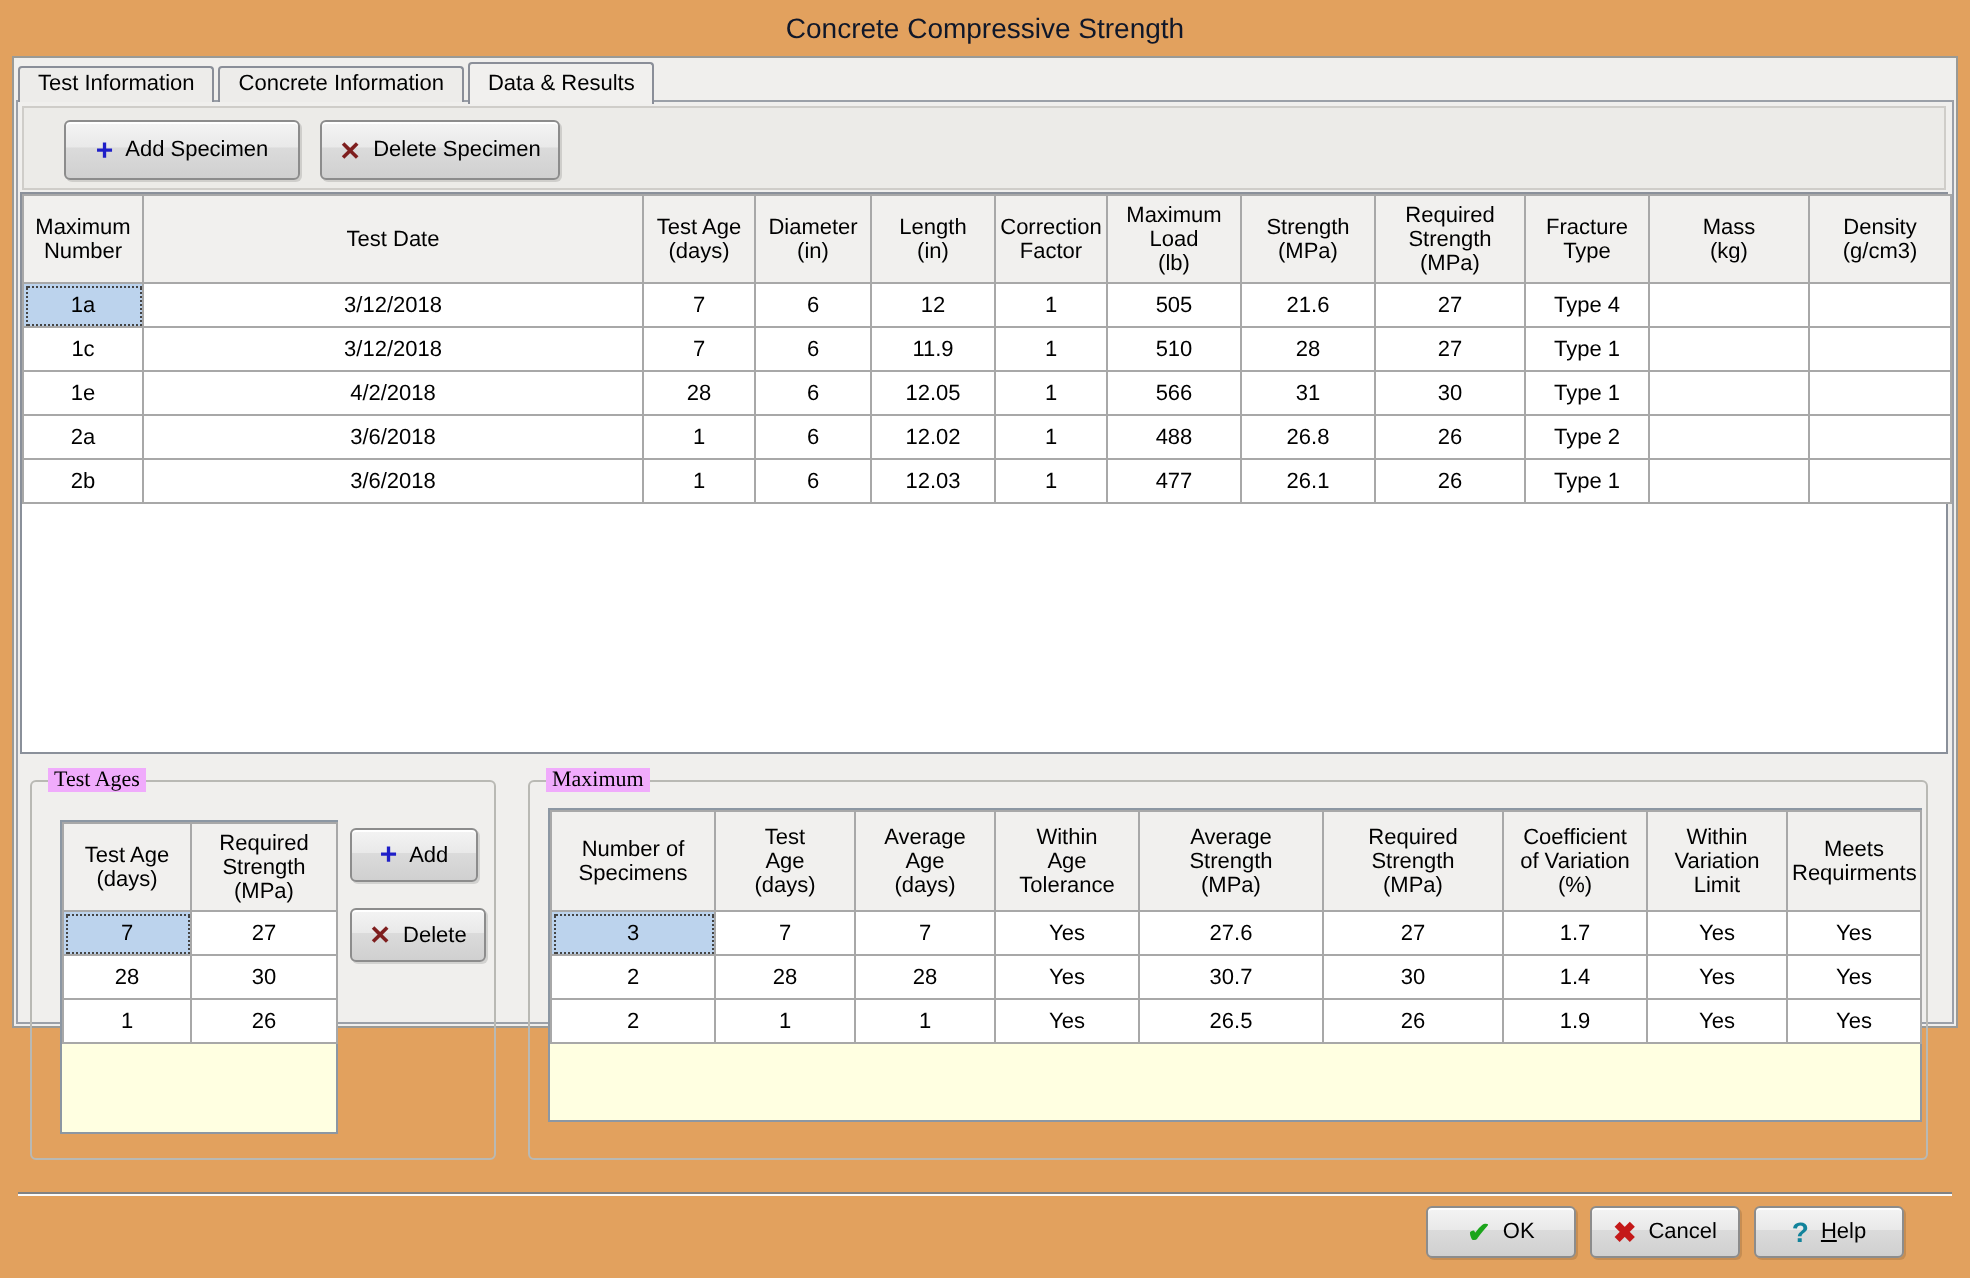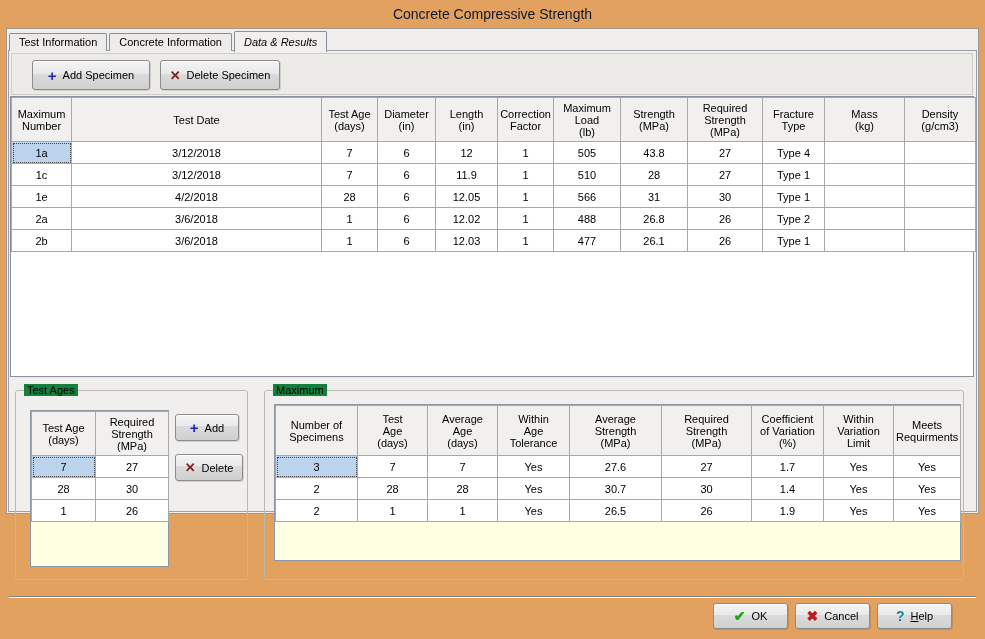--- a/index.html
+++ b/index.html
@@ -19,21 +19,21 @@
     background:#F0EFED; border:1px solid #9A9A96;
   }
   
   .tabbar { position:absolute; left:2px; top:2px; height:20px; display:flex; align-items:flex-end; z-index:3; }
   .tab {
     height:18px; line-height:17px; padding:0 9px; margin-right:2px;
     background:#EDECEA; border:1px solid #8A8E98; border-bottom:none;
     border-radius:2px 2px 0 0; cursor:default; white-space:nowrap;
   }
   .tab.active {
-    height:21px; line-height:20px; background:#F1F0EE; position:relative; top:1px; z-index:4;font-style:italic;
+    height:21px; line-height:20px; background:#F1F0EE; position:relative; top:1px; z-index:4;
   }
   .page {
     position:absolute; left:1px; right:1px; top:21px; bottom:1px;
     border:1px solid #9BA0A8; background:#F0EFED;
   }
   
   .toolbar {
     position:absolute; left:2px; top:2px; right:3px; height:42px;
     background:#ECEBE8; border:1px solid #CFCDC9;
   }
@@ -67,21 +67,21 @@
   .grid-wrap {
     position:absolute; background:#FFFFFF; border:1px solid #8A909A;
   }
   #specimen-wrap { left:1px; top:45px; width:964px; height:281px; }
   #specimen-wrap th { height:44px; }
   
   .groupbox {
     position:absolute; border:1px solid #B9B9B4; border-radius:3px;
   }
   .group-label {
-    position:absolute; top:-7px; left:8px; background:#15803d; padding:0 3px;
+    position:absolute; top:-7px; left:8px; background:#f0abfc; padding:0 3px;font-family:Liberation Serif, serif;
   }
   #test-ages-group { left:6px; top:339px; width:233px; height:190px; }
   #results-group  { left:255px; top:339px; width:700px; height:190px; }
   #ages-wrap { left:14px; top:19px; width:139px; height:157px; background:#FFFFE1; border-color:#8C97A3; }
   #ages-wrap th { height:44px; }
   #results-wrap { left:9px; top:13px; width:687px; height:157px; background:#FFFFE1; border-color:#8C97A3; }
   #results-wrap th { height:50px; }
   #ages-add-btn    { position:absolute; left:159px; top:23px;  width:64px; height:27px; }
   #ages-delete-btn { position:absolute; left:159px; top:63px; width:68px; height:27px; }
   
@@ -170,21 +170,21 @@
         </thead>
         <tbody>
             <tr>
               <td class="sel">1a</td>
               <td>3/12/2018</td>
               <td>7</td>
               <td>6</td>
               <td>12</td>
               <td class="ro">1</td>
               <td>505</td>
-              <td class="ro">43.8</td>
+              <td class="ro">21.6</td>
               <td class="ro">27</td>
               <td>Type 4</td>
               <td></td>
               <td class="ro"></td>
             </tr>
             <tr>
               <td>1c</td>
               <td>3/12/2018</td>
               <td>7</td>
               <td>6</td>

